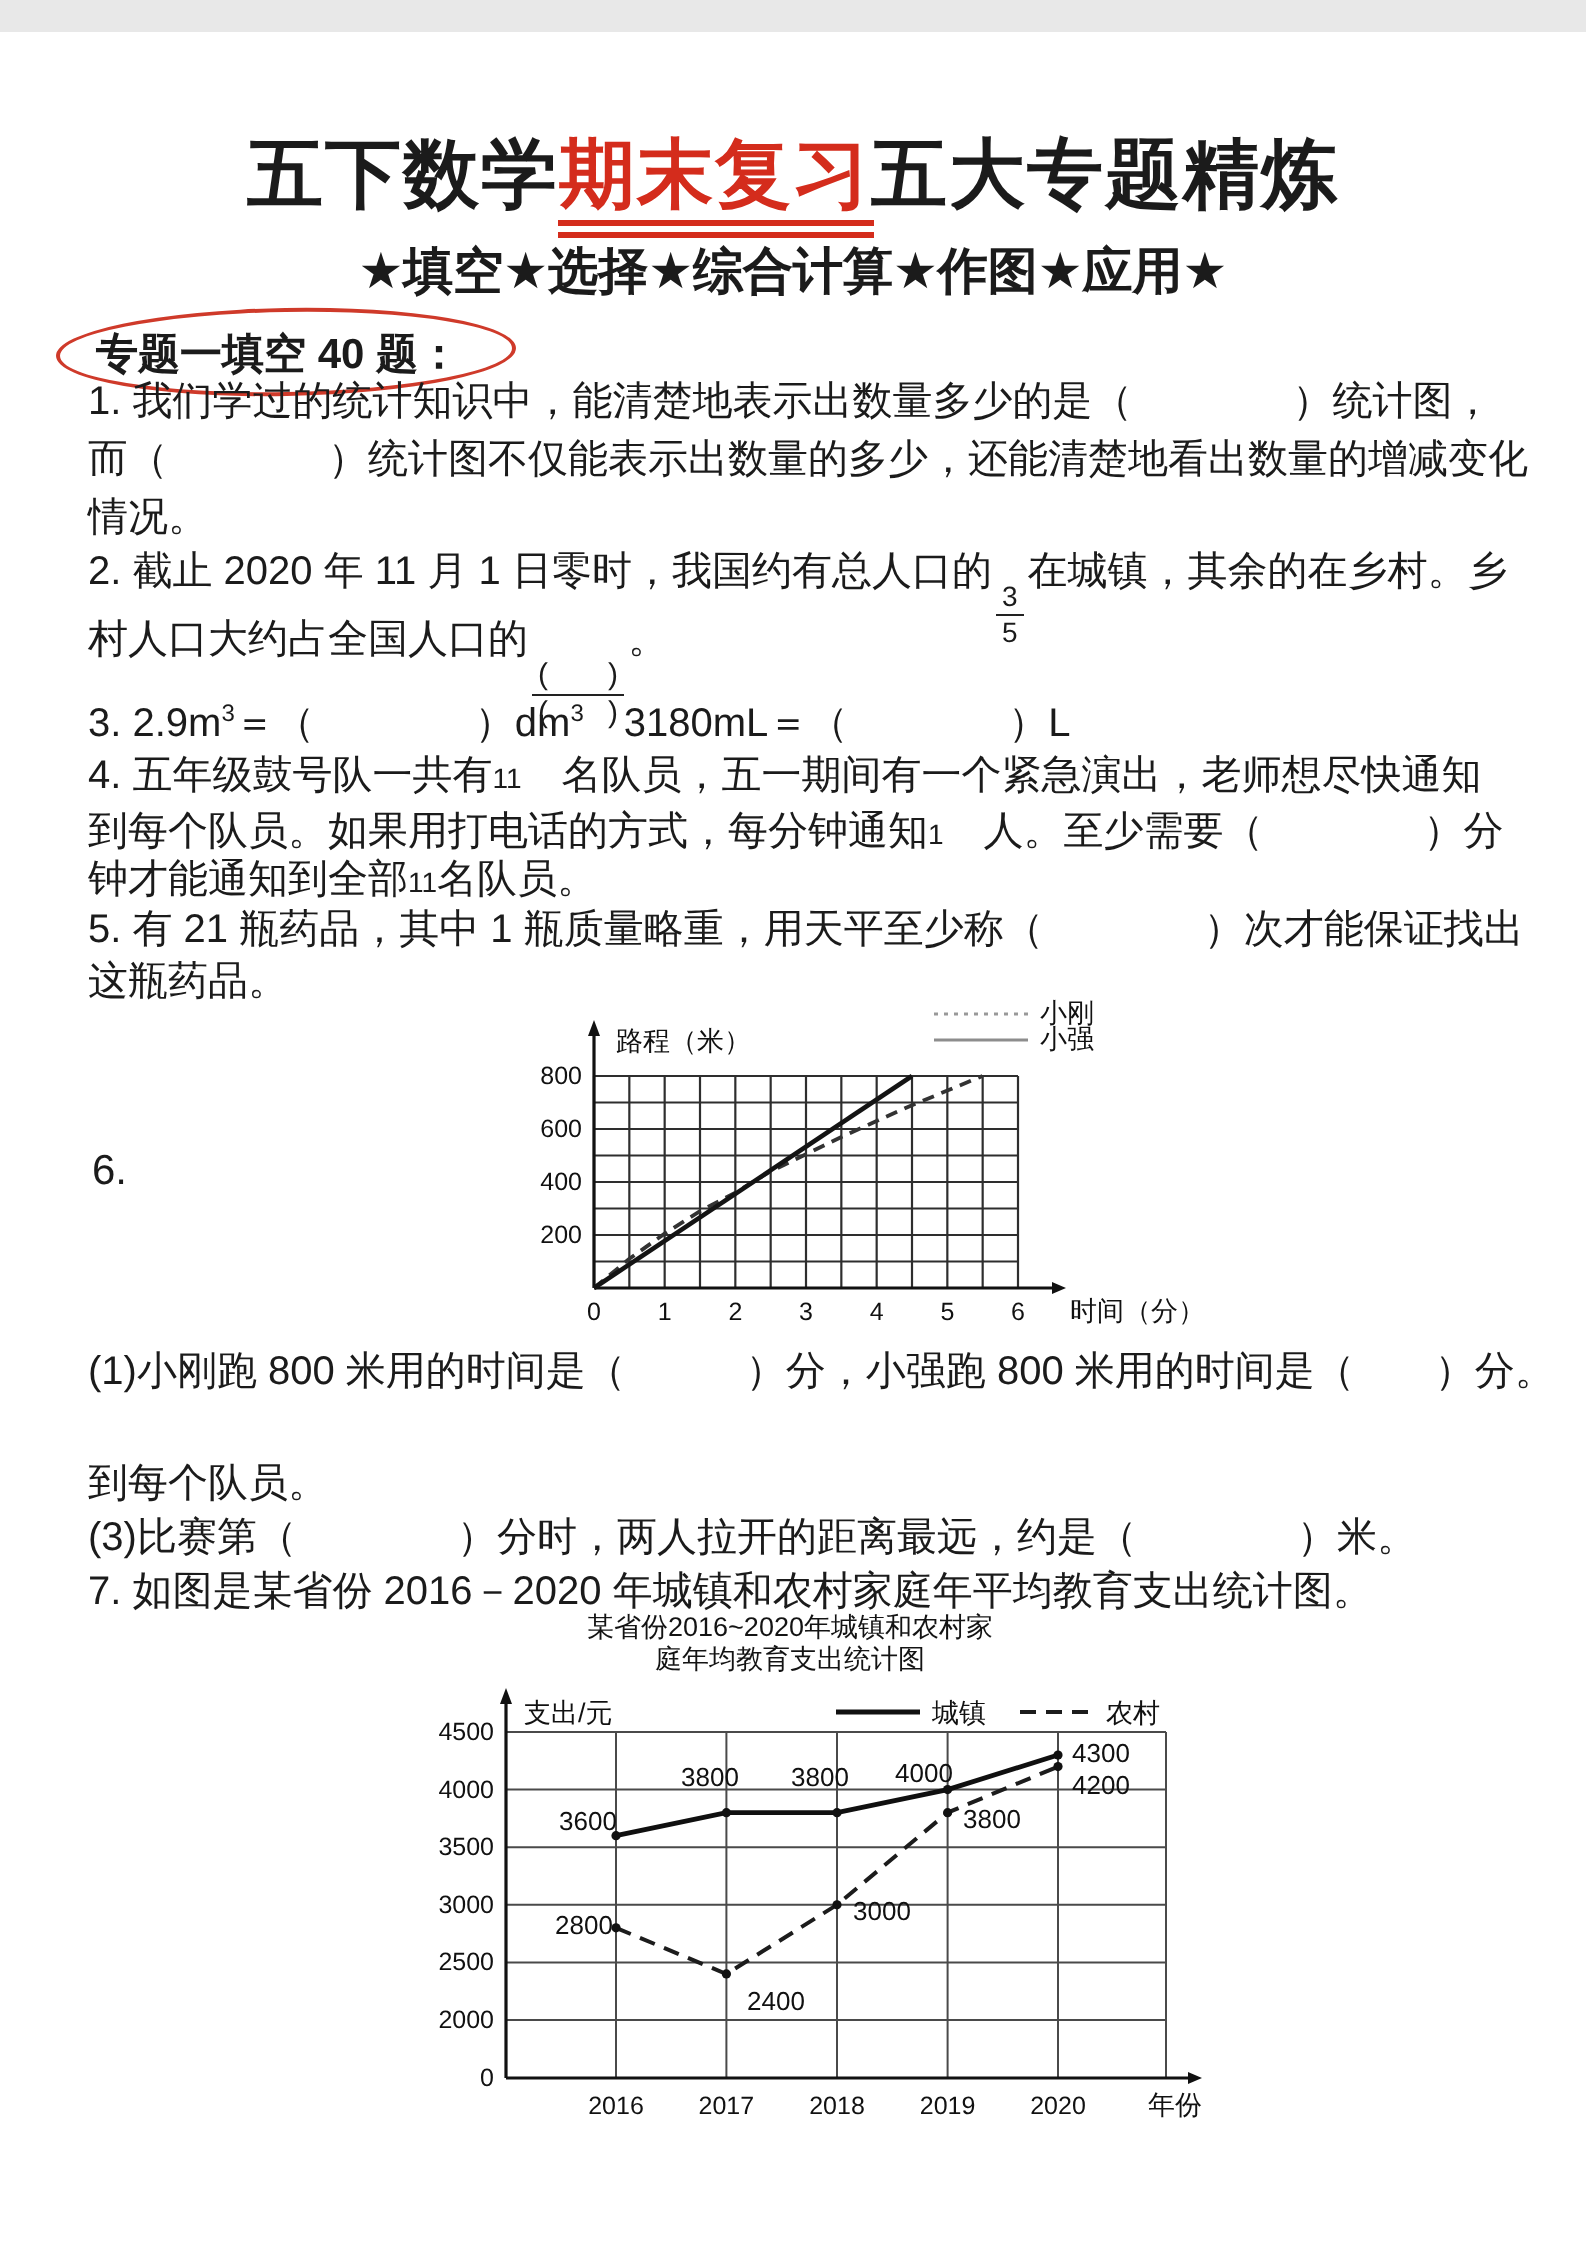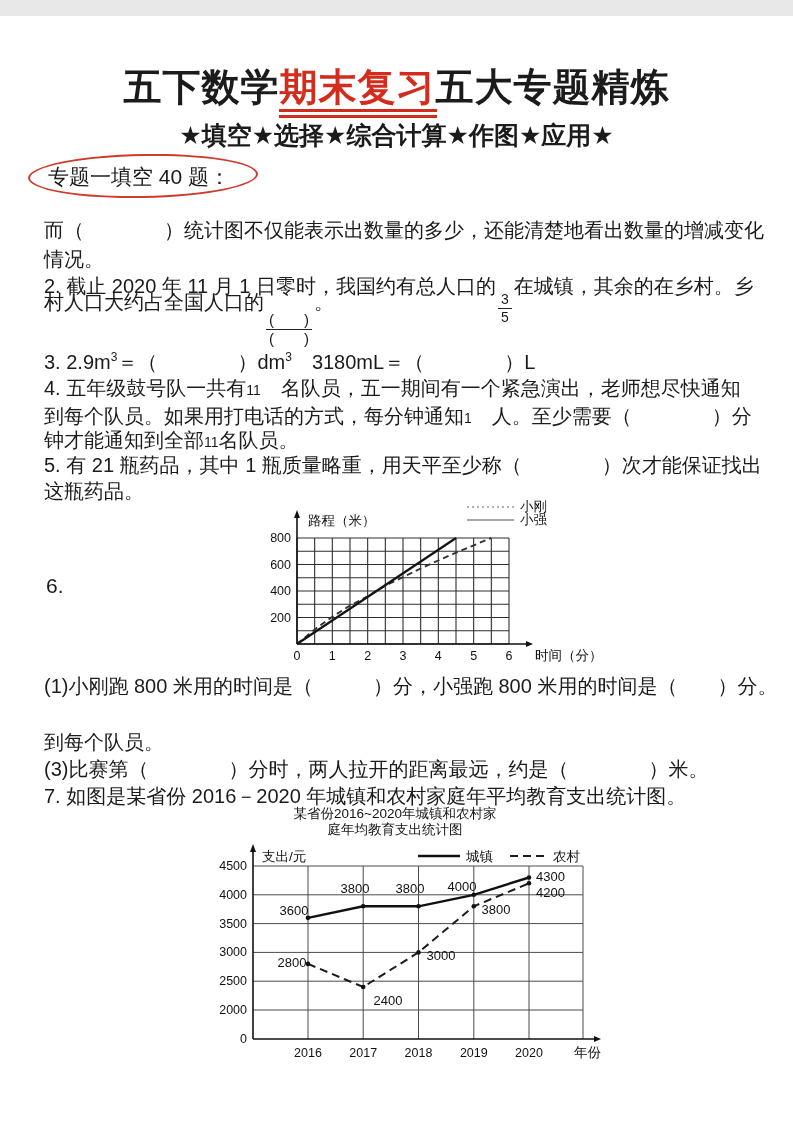--- a/index.html
+++ b/index.html
@@ -26,21 +26,21 @@
   .subtitle {
     top:103px; left:0; width:100%; text-align:center;
     font-size:25px; font-weight:bold; white-space:nowrap;
   }
   .section-ellipse {
     top:138px; left:28px; width:226px; height:40px;
     border:2.5px solid #cf3a2a; border-radius:50%;
     transform:rotate(-1deg);
   }
   .section-heading {
-    top:147px; left:48px; font-size:21px; font-weight:normal; white-space:nowrap;
+    top:147px; left:48px; font-size:21px; font-weight:bold; white-space:nowrap;
   }
   .bodyline { left:44px; font-size:20px; line-height:24px; white-space:nowrap; }
   .small-num { font-size:14px;text-align:center; }
   .sup { font-size:12px; vertical-align:super; line-height:0; }
   .frac {
     display:inline-flex; flex-direction:column; align-items:center;
     vertical-align:-11px; line-height:1.05; font-size:14px; margin:0 2px;
   }
   .frac .fnum { border-bottom:1.6px solid #222; padding:0 3px 1px; }
   .frac .fden { padding-top:1px; }
@@ -75,30 +75,31 @@
 
   <div class="abs doc-title">
     <span>五下数学</span><span class="title-red">期末复习</span><span>五大专题精炼</span>
   </div>
 
   <div class="abs subtitle">★填空★选择★综合计算★作图★应用★</div>
 
   <div class="abs section-ellipse"></div>
   <div class="abs section-heading">专题一填空 40 题：</div>
 
+  <div class="abs bodyline" style="top:173px">1. 我们学过的统计知识中，能清楚地表示出数量多少的是（　　　　）统计图，</div>
   <div class="abs bodyline" style="top:202px">而（　　　　）统计图不仅能表示出数量的多少，还能清楚地看出数量的增减变化</div>
   <div class="abs bodyline" style="top:231px">情况。</div>
 
   <div class="abs bodyline" style="top:258px">
     <span>2. 截止 2020 年 11 月 1 日零时，我国约有总人口的</span><span class="frac">
         <span class="fnum">3</span>
         <span class="fden">5</span>
       </span><span>在城镇，其余的在乡村。乡</span>
   </div>
-  <div class="abs bodyline" style="top:274px">
+  <div class="abs bodyline" style="top:292px">
     <span>村人口大约占全国人口的</span><span class="frac blank">
         <span class="fnum">(　　)</span>
         <span class="fden">(　　)</span>
       </span><span>。</span>
   </div>
 
   <div class="abs bodyline" style="top:334px">
     <span>3. 2.9m</span><span class="sup">3</span><span>＝（　　　　）dm</span><span class="sup">3</span><span>　3180mL＝（　　　　）L</span>
   </div>
 

